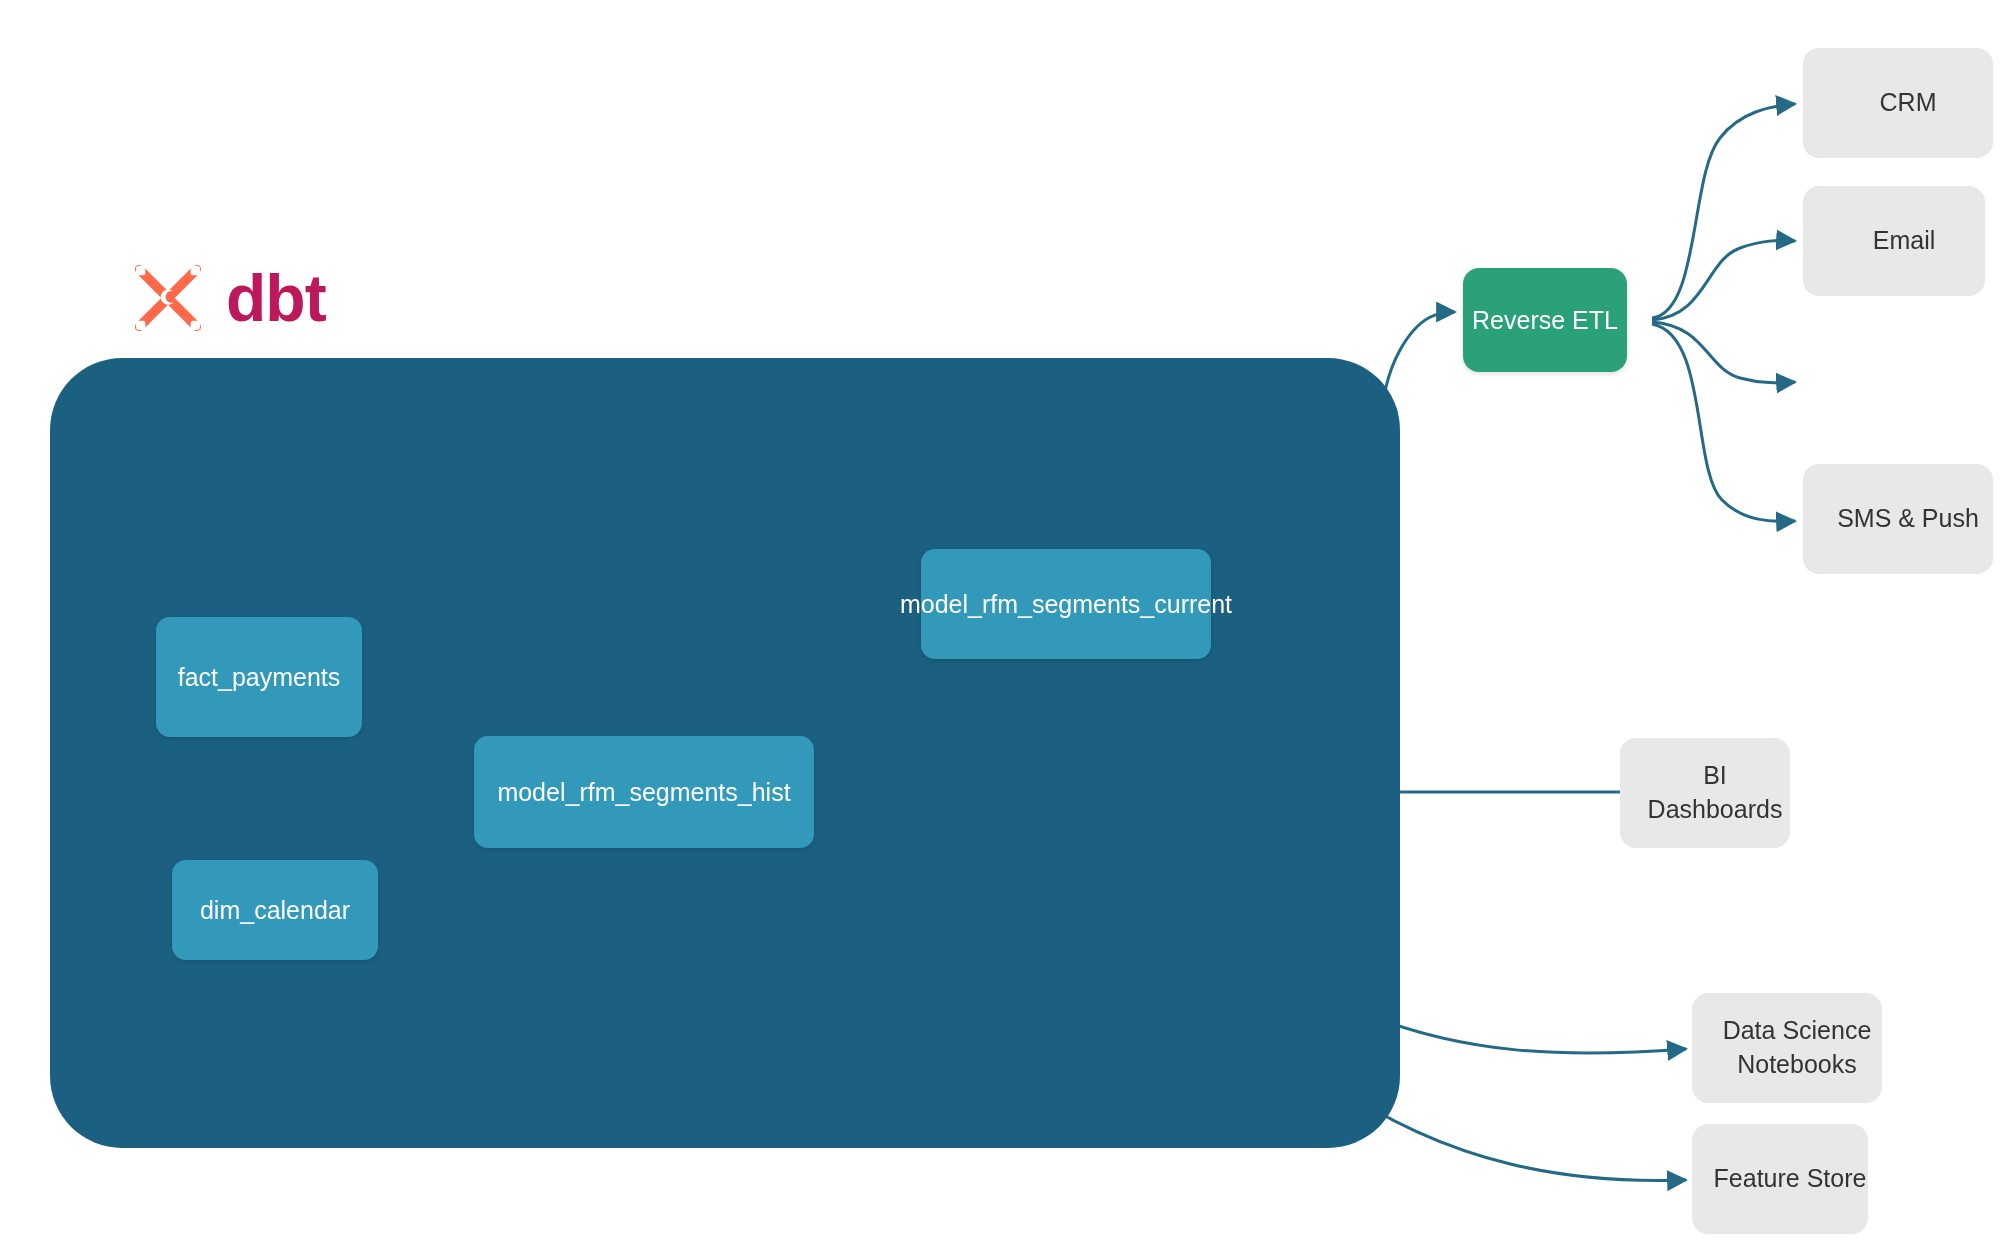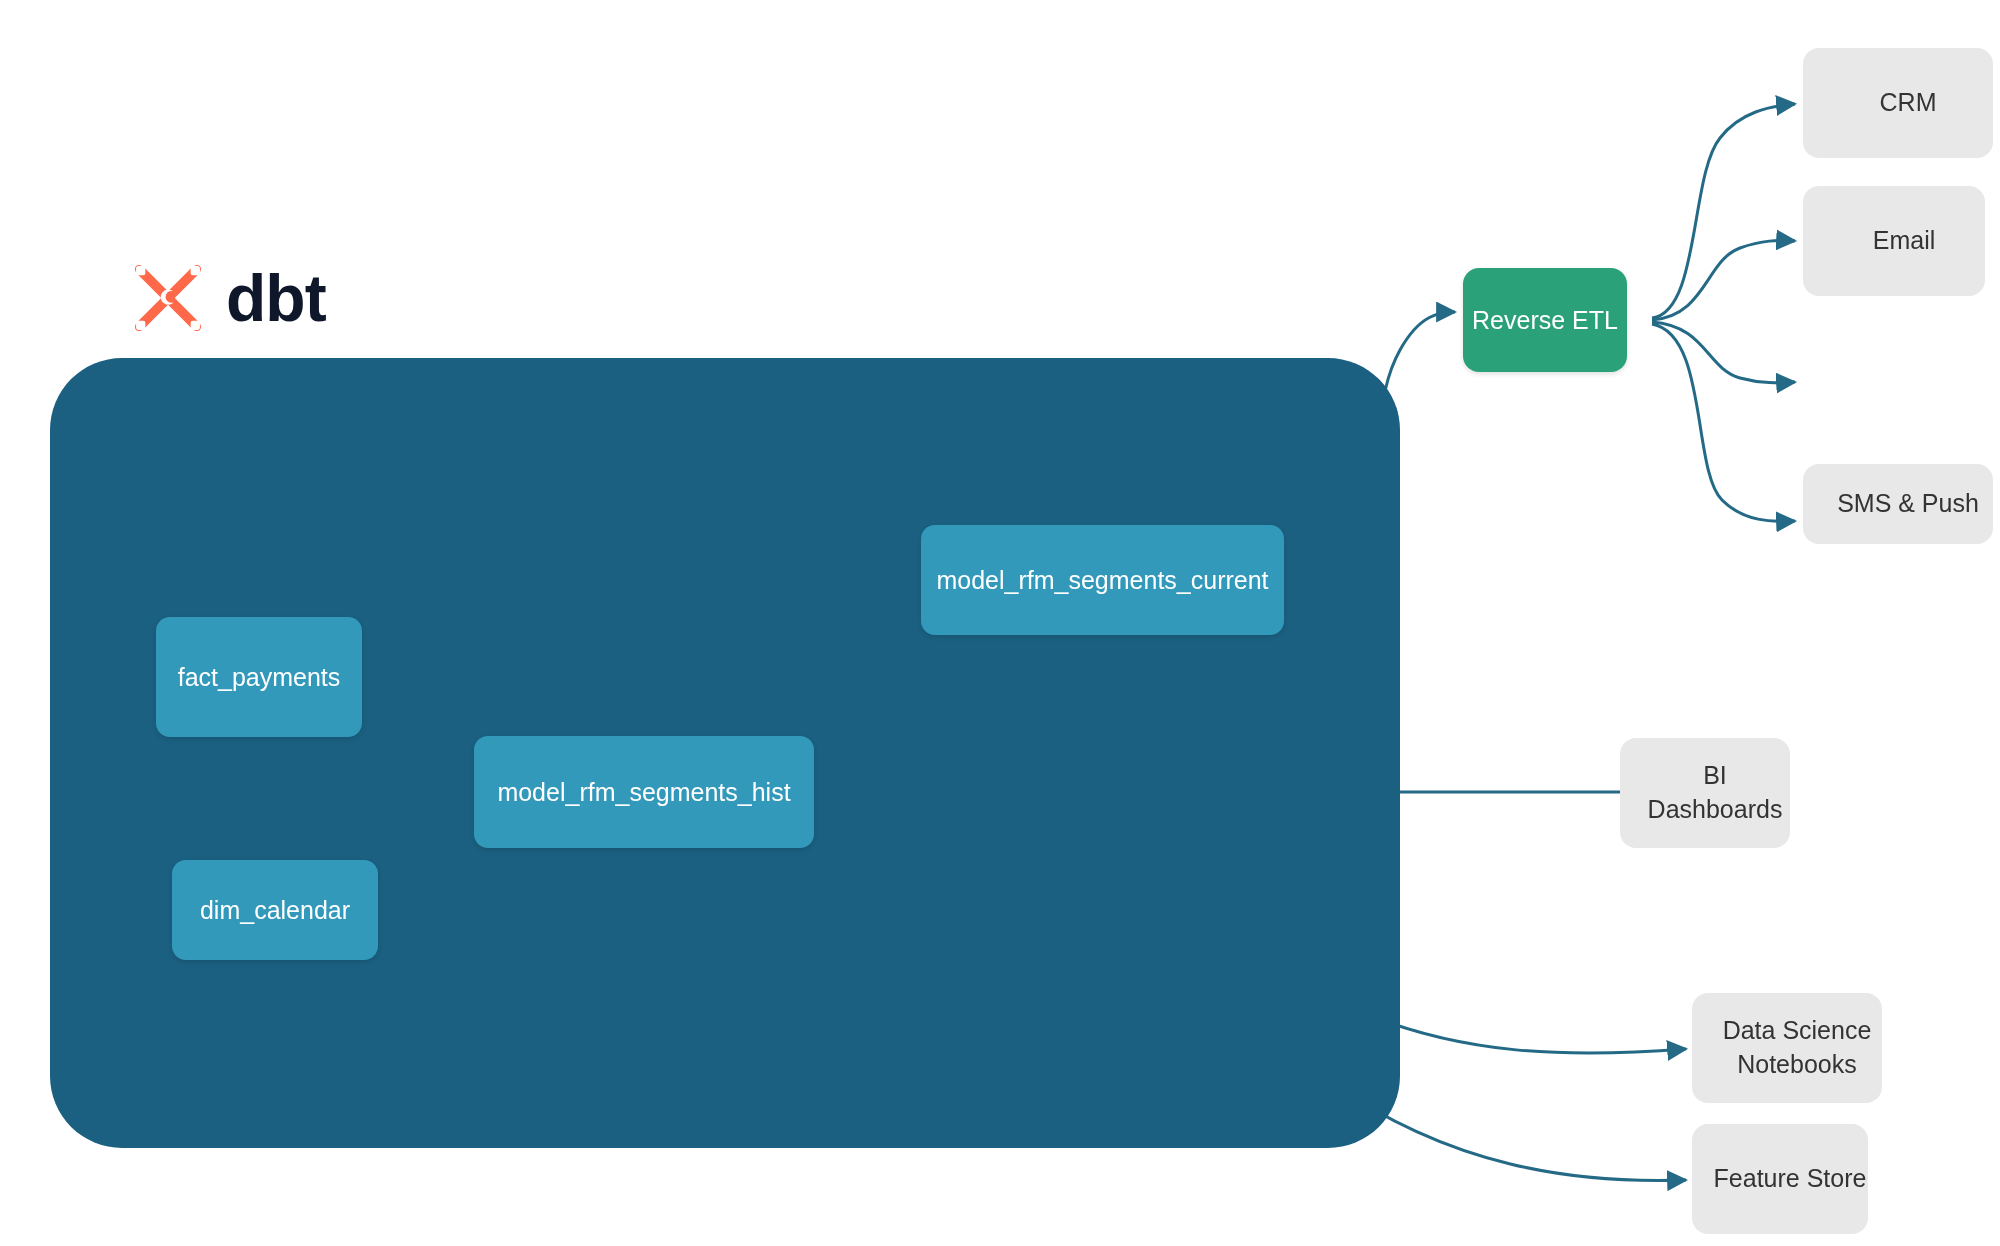--- a/index.html
+++ b/index.html
@@ -38,21 +38,21 @@
     gap: 16px;
   }
   .dbt-mark {
     width: 84px;
     height: 84px;
     display: block;
   }
   .dbt-word {
     font-size: 66px;
     font-weight: bold;
-    color: #0f172a;
+    color: #be185d;
     letter-spacing: -1px;
     line-height: 1;
     font-family: "Liberation Sans", sans-serif;
   }
 
   
   .warehouse {
     position: absolute;
     left: 50px;
     top: 358px;
@@ -91,27 +91,27 @@
     font-size: 25px;
     border-radius: 16px;
     line-height: 1.35;
     padding-left: 20px;
   }
 
   
   #node-fact_payments        { left: 156px;  top: 617px;  width: 206px; height: 120px; }
   #node-dim_calendar         { left: 172px;  top: 860px;  width: 206px; height: 100px; }
   #node-model_rfm_hist       { left: 474px;  top: 736px;  width: 340px; height: 112px; }
-  #node-model_rfm_current    { left: 921px;  top: 525px;  width: 363px; height: 110px; }
+  #node-model_rfm_current    { left: 921px;  top: 549px;  width: 290px; height: 110px; }
   #node-reverse_etl          { left: 1463px; top: 268px;  width: 164px; height: 104px; }
 
   #node-crm                  { left: 1803px; top: 48px;   width: 190px; height: 110px; }
   #node-email                { left: 1803px; top: 186px;  width: 182px; height: 110px; justify-content: center; }
   #node-advertising          { left: 1803px; top: 325px;  width: 190px; height: 110px; }
-  #node-sms_push             { left: 1803px; top: 464px;  width: 190px; height: 80px; text-align: center; }
+  #node-sms_push             { left: 1803px; top: 464px;  width: 190px; height: 110px; text-align: center; }
   #node-bi_dashboards        { left: 1620px; top: 738px;  width: 170px; height: 110px; }
   #node-ds_notebooks         { left: 1692px; top: 993px;  width: 190px; height: 110px; }
   #node-feature_store        { left: 1692px; top: 1124px; width: 176px; height: 110px; }
 
   .dest-line { display: block; }
 </style>
 </head>
 <body>
 
 <div id="canvas">

